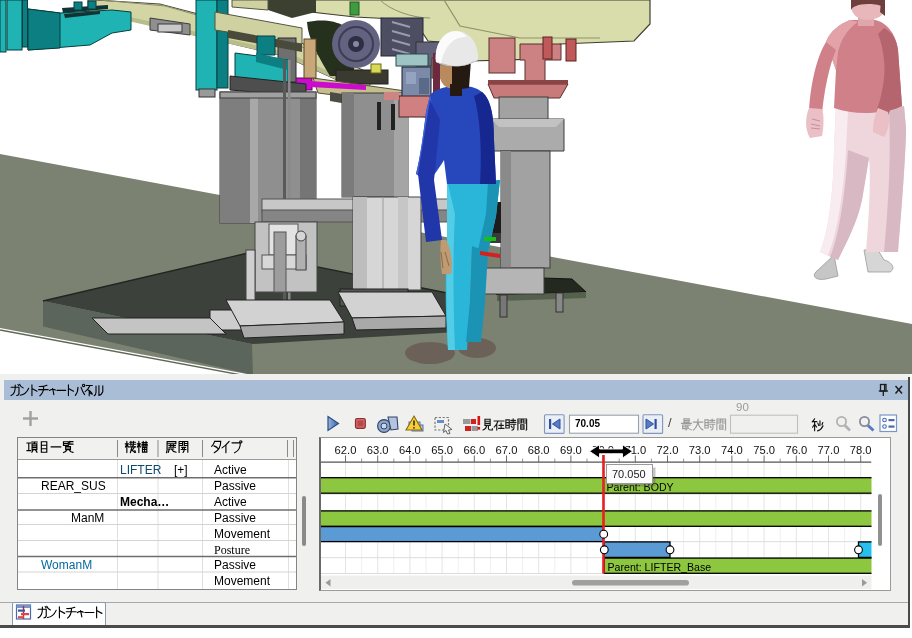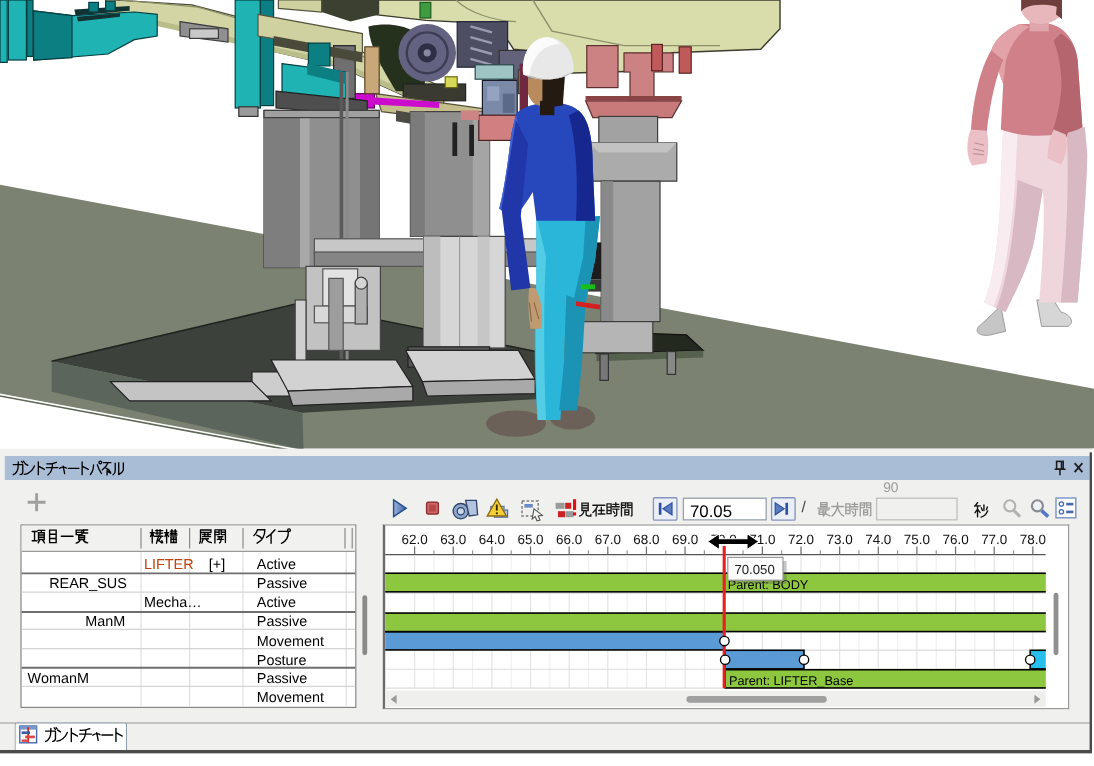--- a/index.html
+++ b/index.html
@@ -210,32 +210,32 @@
       <line x1="202.5" y1="460" x2="202.5" y2="589" stroke="#e0e0e0" stroke-width="1"></line>
       <line x1="288.5" y1="460" x2="288.5" y2="589" stroke="#e0e0e0" stroke-width="1"></line>
       <line x1="18" y1="493.5" x2="296" y2="493.5" stroke="#d4d4d4" stroke-width="1"></line>
       <line x1="18" y1="524.5" x2="296" y2="524.5" stroke="#d4d4d4" stroke-width="1"></line>
       <line x1="18" y1="540.5" x2="296" y2="540.5" stroke="#d4d4d4" stroke-width="1"></line>
       <line x1="18" y1="572.0" x2="296" y2="572.0" stroke="#d4d4d4" stroke-width="1"></line>
       <line x1="18" y1="477.8" x2="296" y2="477.8" stroke="#6e6e6e" stroke-width="1.6"></line>
       <line x1="18" y1="510.0" x2="296" y2="510.0" stroke="#6e6e6e" stroke-width="1.6"></line>
       <line x1="18" y1="556.5" x2="296" y2="556.5" stroke="#6e6e6e" stroke-width="1.6"></line>
     </svg>
-    <div style="position:absolute;font-size:12px;color:#c2410c;white-space:nowrap;left:120px;top:462.5px;">LIFTER</div>
+    <div style="position:absolute;font-size:12px;color:#0c4a6e;white-space:nowrap;left:120px;top:462.5px;">LIFTER</div>
     <div style="position:absolute;font-size:12px;color:#000;white-space:nowrap;left:174px;top:462.5px;">[+]</div>
     <div style="position:absolute;font-size:12px;color:#000;white-space:nowrap;left:214px;top:462.5px;">Active</div>
     <div style="position:absolute;font-size:12px;color:#000;white-space:nowrap;left:23px;top:479.2px;margin-left:18px;">REAR_SUS</div>
     <div style="position:absolute;font-size:12px;color:#000;white-space:nowrap;left:214px;top:479.2px;">Passive</div>
-    <div style="position:absolute;font-size:12px;color:#000;white-space:nowrap;left:120px;top:494.8px;">Mecha…</div>
+    <div style="position:absolute;font-size:12px;color:#000;white-space:nowrap;left:120px;top:494.8px;font-weight:bold;">Mecha…</div>
     <div style="position:absolute;font-size:12px;color:#000;white-space:nowrap;left:214px;top:494.8px;">Active</div>
     <div style="position:absolute;font-size:12px;color:#000;white-space:nowrap;left:23px;top:511.0px;margin-left:48px;">ManM</div>
     <div style="position:absolute;font-size:12px;color:#000;white-space:nowrap;left:214px;top:511.0px;">Passive</div>
     <div style="position:absolute;font-size:12px;color:#000;white-space:nowrap;left:214px;top:526.5px;">Movement</div>
-    <div style="position:absolute;font-size:12px;color:#000;white-space:nowrap;left:214px;top:542.5px;">Posture</div>
-    <div style="position:absolute;font-size:12px;color:#000000;white-space:nowrap;left:23px;top:558.0px;">WomanM</div>
+    <div style="position:absolute;font-size:12px;color:#000;white-space:nowrap;left:214px;top:542.5px;font-family:Liberation Serif, serif;">Posture</div>
+    <div style="position:absolute;font-size:12px;color:#0369a1;white-space:nowrap;left:41px;top:558.0px;">WomanM</div>
     <div style="position:absolute;font-size:12px;color:#000;white-space:nowrap;left:214px;top:558.0px;">Passive</div>
     <div style="position:absolute;font-size:12px;color:#000;white-space:nowrap;left:214px;top:574.0px;">Movement</div>
     <div class="abs" style="left:302px;top:496px;width:3.5px;height:50px;background:#8a8a8a;border-radius:2px;"></div>
 <svg class="abs" width="912" height="264" viewBox="0 374 912 264" style="left:0;top:374px">
       <defs>
         <linearGradient id="pg" x1="0" y1="0" x2="1" y2="0">
           <stop offset="0" stop-color="#9ab4dc"></stop>
           <stop offset="1" stop-color="#3a62a8"></stop>
         </linearGradient>
       </defs>
@@ -279,21 +279,21 @@
       <circle cx="841.5" cy="421.5" r="4.6" fill="none" stroke="#b2b2b2" stroke-width="1.8"></circle>
       <line x1="845" y1="425.5" x2="850" y2="430.5" stroke="#b2b2b2" stroke-width="2.6"></line>
       <circle cx="864.5" cy="421.5" r="4.6" fill="#eef2f6" stroke="#8a8a92" stroke-width="1.8"></circle>
       <line x1="868" y1="425.5" x2="873.5" y2="430.5" stroke="#5578c8" stroke-width="3"></line>
       <rect x="880" y="415" width="16.5" height="16.5" fill="#fdfdfd" stroke="#7a96c8" stroke-width="1.2"></rect>
       <circle cx="884.5" cy="420" r="1.8" fill="none" stroke="#4a6ab0" stroke-width="1.1"></circle>
       <circle cx="884.5" cy="426.5" r="1.8" fill="none" stroke="#4a6ab0" stroke-width="1.1"></circle>
       <rect x="888.5" y="419" width="6" height="2.2" fill="#4a6ab0"></rect>
       <rect x="888.5" y="425.5" width="6" height="2.2" fill="#4a6ab0"></rect>
     </svg>
-    <div class="abs" style="left:575px;top:417.5px;font-size:14px;color:#000;">70.05</div>
+    <div class="abs" style="left:575px;top:417.5px;font-size:10px;color:#000;font-weight:bold;">70.05</div>
     <div class="abs" style="left:668px;top:415px;font-size:13px;color:#444;">/</div>
     <div class="abs" style="left:736px;top:401px;font-size:11.5px;color:#9b9b9b;">90</div>
 <div class="abs" style="left:318.5px;top:437px;width:572.5px;height:153.5px;background:#ffffff;border:1px solid #9a9a9a;border-left:2.5px solid #6a6a6a;"></div>
     <svg class="abs" width="912" height="264" viewBox="0 374 912 264" style="left:0;top:374px">
       <defs>
         <clipPath id="gc">
           <rect x="321.0" y="438" width="550.5" height="151"></rect>
         </clipPath>
       </defs>
       <g clip-path="url(#gc)">

